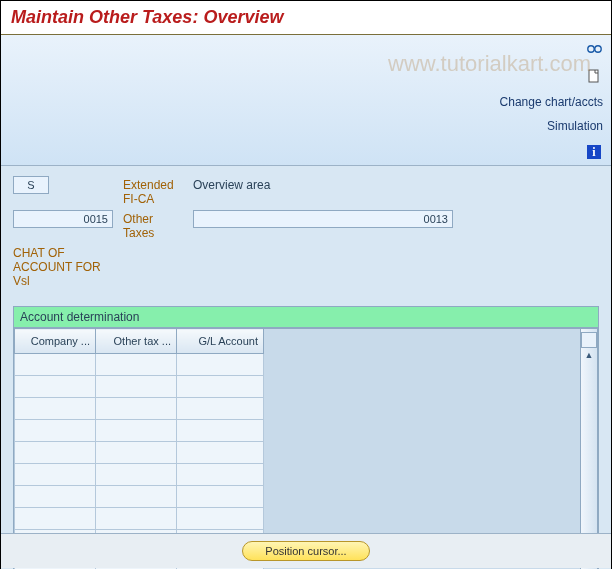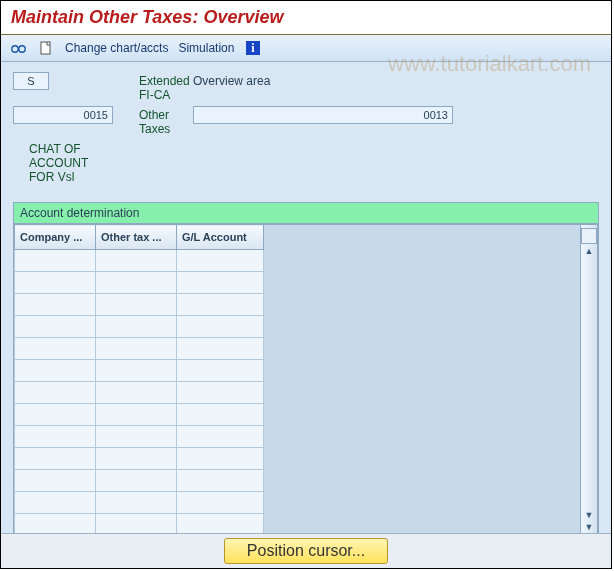--- a/index.html
+++ b/index.html
@@ -1,43 +1,43 @@
 <!DOCTYPE html>
 <html><head>
 <meta charset="utf-8">
 <style>
   html,body{margin:0;padding:0;font-family:Arial,Helvetica,sans-serif;font-size:12px;background:#fff;}
   .frame{border:1px solid #000;width:612px;height:569px;position:relative;box-sizing:border-box;}
   .title{font-style:italic;font-weight:bold;font-size:18px;color:#b91c1c;padding:6px 10px;}
   .hr-dark{border:0;border-top:1px solid #7a6f3a;margin:0;}
-  .toolbar{background:linear-gradient(#e9f2fb,#cfe3f5);padding:4px 8px;display:flex;align-items:center;gap:10px;border-bottom:1px solid #9cb2c7;}
+  .toolbar{background:linear-gradient(#e9f2fb,#cfe3f5);padding:4px 8px;display:flex;align-items:flex-end;gap:10px;border-bottom:1px solid #9cb2c7;flex-direction:column;}
   .tb-item{color:#1a3a6e;cursor:pointer;}
   .icon-box{width:18px;height:18px;display:inline-flex;align-items:center;justify-content:center;}
 
   .canvas{background:#d8e7f3;padding:10px 12px;height:calc(100% - 74px);box-sizing:border-box;}
 
   .fields{display:grid;grid-template-columns:100px 60px 260px;row-gap:4px;column-gap:10px;margin-bottom:18px;}
   .fld-label{color:#2a4258;padding-top:2px;}
   .fld-val{background:#e9f3fd;border:1px solid #8fa9c2;height:16px;padding:0 4px;text-align:right;color:#2a4258;font-size:11px;line-height:16px;}
-  .fld-desc{color:#14532d;padding-top:2px;margin-left:16px;}
+  .fld-desc{color:#a16207;padding-top:2px;}
 
   .panel{border:1px solid #8fa9c2;background:#cddff0;position:relative;padding:0;}
   .panel-title{color:#2a4258;padding:3px 6px;background:#86efac;border-bottom:1px solid #8fa9c2;}
   .table-wrap{display:flex;background:#c8daea;}
   .grid{border-collapse:collapse;}
-  .grid th{background:linear-gradient(#f5f9fc,#d9e6f2);border:1px solid #8fa9c2;font-weight:bold;color:#2a4258;padding:3px 5px;font-size:11px;height:18px;text-align:left;white-space:nowrap;}
+  .grid th{background:linear-gradient(#f5f9fc,#d9e6f2);border:1px solid #8fa9c2;font-weight:normal;color:#2a4258;padding:3px 5px;font-size:11px;height:18px;text-align:right;white-space:nowrap;}
   .grid td{background:#eef5fb;border:1px solid #b4c8db;height:19px;}
   .c1{width:70px;} .c2{width:70px;} .c3{width:76px;}
   .filler{flex:1;background:#c8daea;border-top:1px solid #8fa9c2;border-bottom:1px solid #8fa9c2;}
   .vscroll{width:18px;background:linear-gradient(90deg,#f0f6fc,#d4e3f1);border:1px solid #8fa9c2;display:flex;flex-direction:column;justify-content:space-between;align-items:center;padding:3px 0;box-sizing:border-box;}
   .vscroll .corner{width:14px;height:14px;background:#e9f2fb;border:1px solid #8fa9c2;margin-bottom:2px;}
   .arrow{font-size:9px;color:#3a5a7a;cursor:pointer;user-select:none;}
 
   .footer{position:absolute;left:0;right:0;bottom:0;background:#e8eef3;border-top:1px solid #9cb2c7;height:34px;display:flex;align-items:center;justify-content:center;}
-  .btn{background:linear-gradient(#fff5b3,#ffe25a);border:1px solid #b8962a;color:#333;padding:3px 22px;border-radius:3px;cursor:pointer;font-size:16px;}
+  .btn{background:linear-gradient(#fff5b3,#ffe25a);border:1px solid #b8962a;color:#333;padding:3px 22px;border-radius:10px;cursor:pointer;font-size:11px;}
   
   .watermark{position:absolute;top:50px;right:20px;font-size:22px;color:rgba(180,140,90,0.35);pointer-events:none;font-family:Liberation Sans, sans-serif;}
 
   
   .svg-icn{width:16px;height:16px;display:block;}
 </style>
 </head>
 <body>
 
 <div class="frame">

